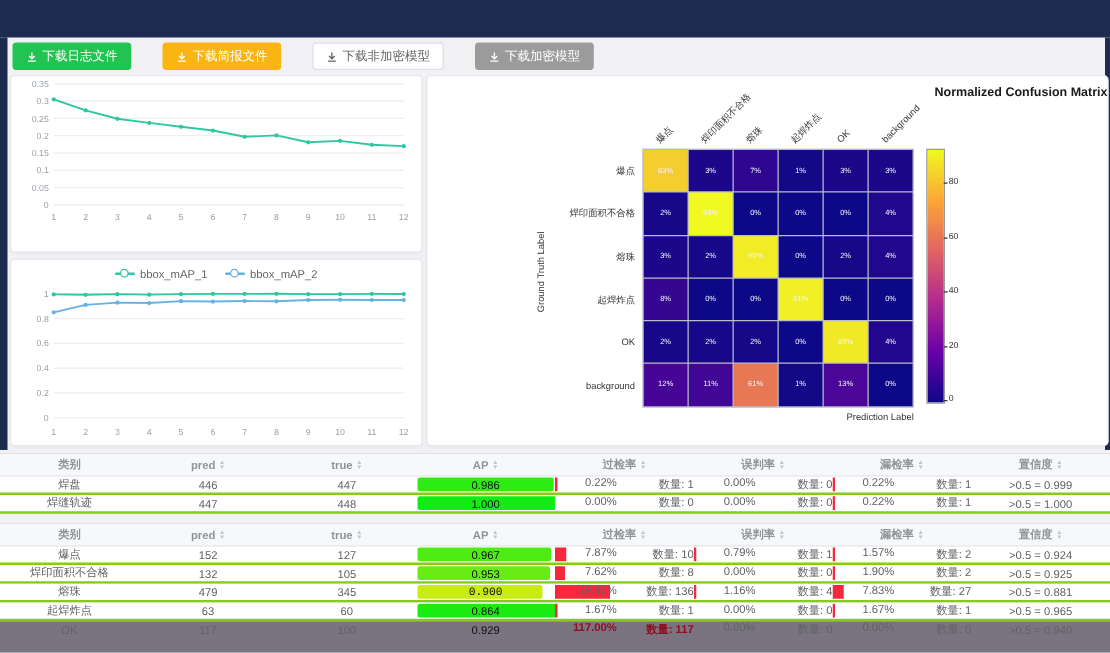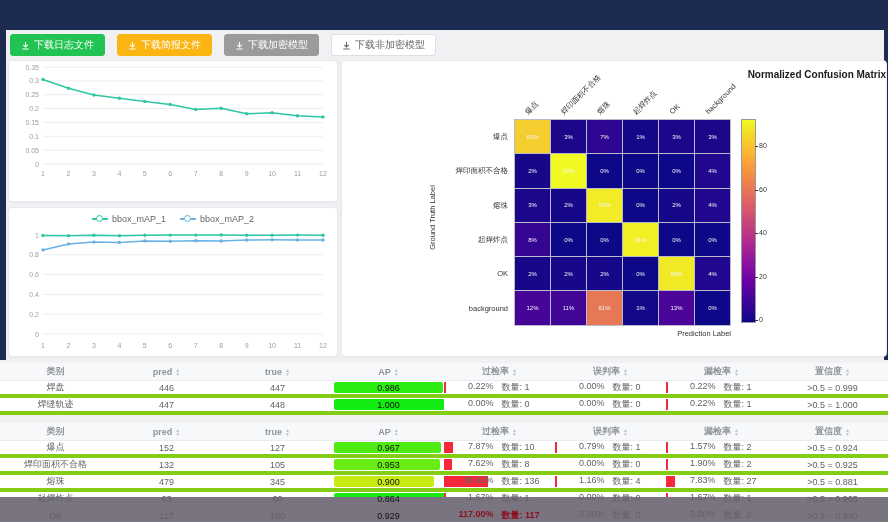--- a/index.html
+++ b/index.html
@@ -4,21 +4,21 @@
 <style>
   html,body{margin:0;padding:0;}
   body{font-family:"Liberation Sans",sans-serif;background:#1d2b50;}
   #screen{position:relative;width:888px;height:522px;background:#f1f1f4;overflow:hidden;}
   .navy-top{position:absolute;left:0;top:0;width:888px;height:30px;background:#1d2b50;}
   .navy-left{position:absolute;left:0;top:30px;width:6px;height:330px;background:#1d2b50;}
   .navy-right{position:absolute;right:0;top:30px;width:4px;height:330px;background:#1d2b50;}
   .bottom-bar{position:absolute;left:0;top:497px;width:888px;height:25px;background:#7a7480;}
 
   
-  .toolbar{position:absolute;left:10px;top:34px;display:flex;gap:12px;}
+  .toolbar{position:absolute;left:10px;top:34px;display:flex;gap:25px;}
   .btn{display:inline-flex;align-items:center;gap:4px;height:22px;padding:0 10px;font-size:10px;
        border-radius:3px;border:1px solid transparent;cursor:pointer;white-space:nowrap;}
   .btn svg{display:block;}
 
   
   .card{position:absolute;background:#fff;border:1px solid #e8e8ee;border-radius:4px;
         box-shadow:0 1px 3px rgba(0,0,0,0.04);}
   #loss-card{left:8px;top:60px;width:328px;height:140px;}
   #map-card{left:8px;top:207px;width:328px;height:148px;}
   #matrix-card{left:341px;top:60px;width:544px;height:295px;}
@@ -44,32 +44,32 @@
   #cm-colorbar{position:absolute;left:399px;top:58px;width:13px;height:202px;border:1px solid #999;
     background:linear-gradient(to top,#0d0887 0%,#6a00a8 20%,#b12a90 40%,#e16462 60%,#fca636 80%,#f0f921 100%);}
   .cb-tick{position:absolute;font-size:7px;color:#333;left:417px;}
   .cb-tick::before{content:"";position:absolute;left:-4px;top:4px;width:3px;height:1px;background:#333;}
 
   
   #tables{position:absolute;left:0;top:363px;width:888px;}
   .tgroup{background:#a3a3a3;margin-bottom:8px;}
   .trow{display:grid;grid-template-columns:repeat(8,111px);}
   .trow.head{height:17px;background:#f7f8fa;border-bottom:1px solid #e9ecf2;}
-  .trow.body{height:13px;border-bottom:4px solid #84cc16;background:#fff;}
+  .trow.body{height:13px;border-bottom:2px solid #84cc16;background:#fff;}
   .tcell{position:relative;display:flex;align-items:center;justify-content:center;
          font-size:9px;color:#606266;overflow:hidden;}
   .trow.head .tcell{color:#909399;font-weight:bold;font-size:9px;}
   .sort{display:inline-flex;flex-direction:column;margin-left:3px;}
   .sort i{font-style:normal;font-size:5px;line-height:4px;color:#c0c4cc;}
   .ap-bar{position:absolute;left:1px;top:1px;bottom:1px;border-radius:2px;}
   .rate-bar{position:absolute;left:0;top:1px;bottom:1px;background:#f5283c;}
   .tcell .z{position:relative;z-index:1;}
   .rate-wrap{display:flex;width:100%;position:relative;z-index:1;}
   .rate-wrap .pct{width:48%;text-align:right;}
-  .rate-wrap .cnt{width:52%;text-align:left;padding-left:8px;}
+  .rate-wrap .cnt{width:52%;text-align:right;padding-left:8px;}
   .over100 .pct,.over100 .cnt{color:#8f0d1e;font-weight:bold;}
 
   svg text{font-family:"Liberation Sans",sans-serif;}
 </style>
 </head>
 <body>
 
 <div id="screen">
   <div class="navy-top"></div>
   <div class="navy-left"></div>
@@ -81,31 +81,31 @@
           <path d="M5 1v5M2.5 4.2 5 6.7l2.5-2.5M1.5 8.8h7" fill="none" stroke="currentColor" stroke-width="1.2"></path>
         </svg>
         <span>下载日志文件</span>
       </button>
       <button class="btn" style="background: rgb(251, 181, 19); color: rgb(255, 255, 255); border-color: rgb(251, 181, 19);">
         <svg width="9" height="9" viewBox="0 0 10 10">
           <path d="M5 1v5M2.5 4.2 5 6.7l2.5-2.5M1.5 8.8h7" fill="none" stroke="currentColor" stroke-width="1.2"></path>
         </svg>
         <span>下载简报文件</span>
       </button>
+      <button class="btn" style="background: rgb(255, 255, 255); color: rgb(102, 102, 102); border-color: rgb(220, 223, 230);">
+        <svg width="9" height="9" viewBox="0 0 10 10">
+          <path d="M5 1v5M2.5 4.2 5 6.7l2.5-2.5M1.5 8.8h7" fill="none" stroke="currentColor" stroke-width="1.2"></path>
+        </svg>
+        <span>下载非加密模型</span>
+      </button>
       <button class="btn" style="background: rgb(155, 155, 155); color: rgb(255, 255, 255); border-color: rgb(155, 155, 155);">
         <svg width="9" height="9" viewBox="0 0 10 10">
           <path d="M5 1v5M2.5 4.2 5 6.7l2.5-2.5M1.5 8.8h7" fill="none" stroke="currentColor" stroke-width="1.2"></path>
         </svg>
         <span>下载加密模型</span>
-      </button>
-      <button class="btn" style="background: rgb(255, 255, 255); color: rgb(102, 102, 102); border-color: rgb(220, 223, 230);">
-        <svg width="9" height="9" viewBox="0 0 10 10">
-          <path d="M5 1v5M2.5 4.2 5 6.7l2.5-2.5M1.5 8.8h7" fill="none" stroke="currentColor" stroke-width="1.2"></path>
-        </svg>
-        <span>下载非加密模型</span>
       </button>
     </div>
 
   <div class="card" id="loss-card">
     <svg id="loss-svg" width="326" height="118">
         <line x1="34" y1="103" x2="314" y2="103" stroke="#ebeef3" stroke-width="1"></line>
         <text x="30" y="105.5" font-size="7" fill="#9aa0a8" text-anchor="end">0</text>
         <line x1="34" y1="89.14285714285714" x2="314" y2="89.14285714285714" stroke="#ebeef3" stroke-width="1"></line>
         <text x="30" y="91.64285714285714" font-size="7" fill="#9aa0a8" text-anchor="end">0.05</text>
         <line x1="34" y1="75.28571428571428" x2="314" y2="75.28571428571428" stroke="#ebeef3" stroke-width="1"></line>
@@ -628,21 +628,21 @@
             <span class="z">熔珠</span>
           </div>
           <div class="tcell">
             <span class="z">479</span>
           </div>
           <div class="tcell">
             <span class="z">345</span>
           </div>
           <div class="tcell">
             <div class="ap-bar" style="width:90.0%;background:hsl(70.00000000000001,85%,50%)"></div>
-            <span class="z" style="color:#111;">0.900</span>
+            <span class="z" style="color:#111;font-family:Liberation Mono, monospace;">0.900</span>
           </div>
           <div class="tcell ">
             <div class="rate-bar" style="width:39.42%;min-width:2px;"></div>
             <div class="rate-wrap">
               <span class="pct">39.42%</span>
               <span class="cnt">数量: 136</span>
             </div>
           </div>
           <div class="tcell ">
             <div class="rate-bar" style="width:1.16%;min-width:2px;"></div>

